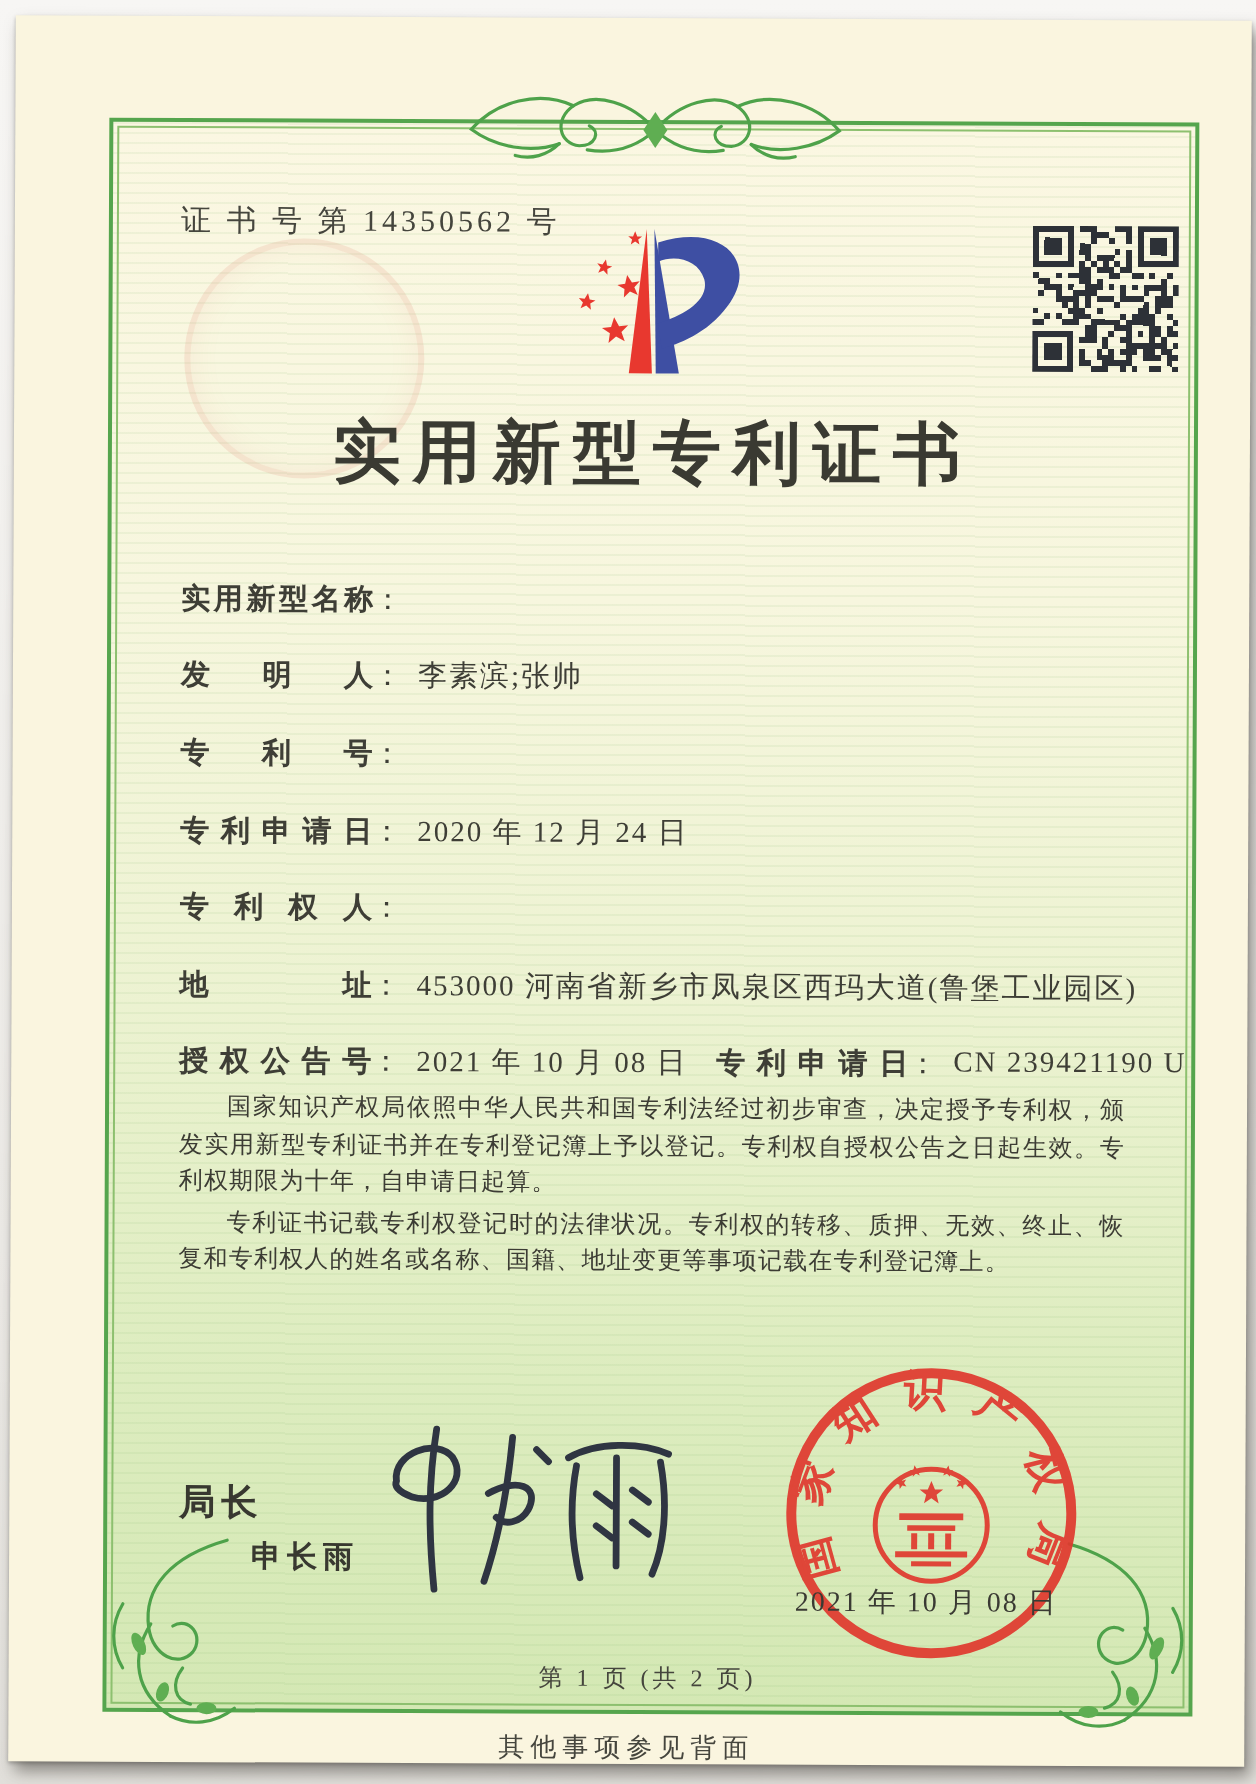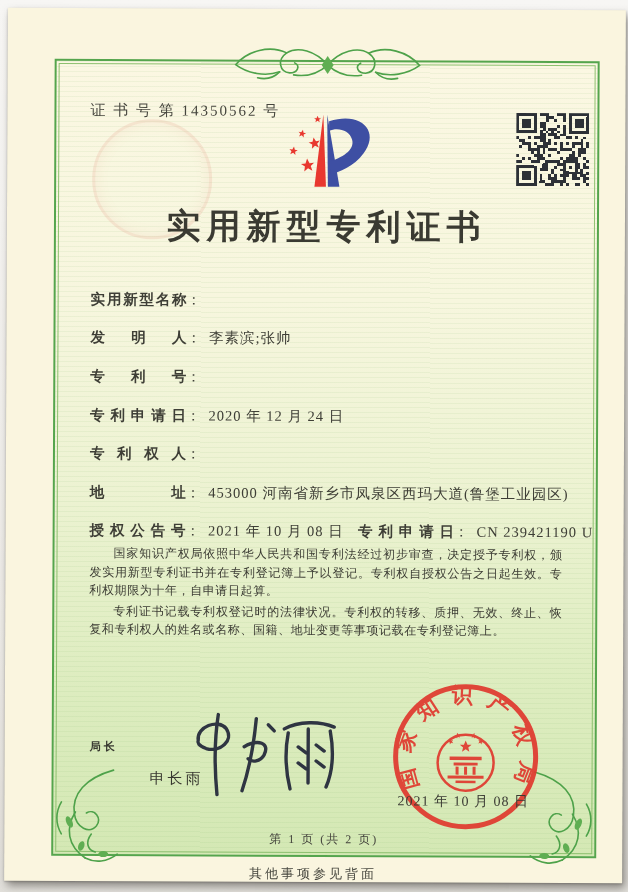--- a/index.html
+++ b/index.html
@@ -47,22 +47,22 @@
   }
   .fcolon{flex:0 0 auto;margin-right:8px;}
   .fvalue{letter-spacing:1px;white-space:nowrap;}
   .gval{display:inline-block;width:150px;flex:0 0 150px;letter-spacing:1px;}
   .paras{
     position:absolute;left:35px;right:33px;top:483px;
     font-size:12px;line-height:18.5px;letter-spacing:.6px;color:#3c3c34;
     text-align:justify;
   }
   .paras p{margin:0 0 2px 0;text-indent:2em;}
-  .signer-role{position:absolute;left:36px;top:678px;font-size:11px;font-weight:600;letter-spacing:3px;color:#383830;}
-  .signer-name{position:absolute;left:48px;top:708px;font-size:15px;font-weight:400;letter-spacing:3px;color:#383830;padding-left:48px;}
+  .signer-role{position:absolute;left:36px;top:678px;font-size:18px;font-weight:600;letter-spacing:3px;color:#383830;}
+  .signer-name{position:absolute;left:24px;top:708px;font-size:15px;font-weight:700;letter-spacing:3px;color:#383830;padding-left:48px;}
   .sig{position:absolute;left:128px;top:645px;width:175px;height:95px;}
   .sig path{stroke:#2f3542;stroke-width:3.4;fill:none;stroke-linecap:round;stroke-linejoin:round;}
   .seal{position:absolute;left:336px;top:618px;width:152px;height:152px;opacity:.92;}
   .seal-date{position:absolute;left:344px;top:730px;font-size:14px;letter-spacing:1px;color:#3a3a33;z-index:3;}
   .page-note{position:absolute;left:0;right:0;top:769px;text-align:center;font-size:12px;letter-spacing:2px;color:#45453d;}
   .back-note{position:absolute;left:0;right:0;top:856px;text-align:center;font-size:13px;letter-spacing:3px;color:#45453d;}
   .orn-top{position:absolute;left:50%;top:-19px;transform:translateX(-50%);width:200px;height:40px;}
   .orn-bl{position:absolute;left:-14px;bottom:-12px;width:84px;height:104px;}
   .orn-br{position:absolute;right:-14px;bottom:-12px;width:84px;height:104px;transform:scaleX(-1);}
   .orn path,.orn circle{stroke:#4ea24a;fill:none;stroke-width:1.6;stroke-linecap:round;}

